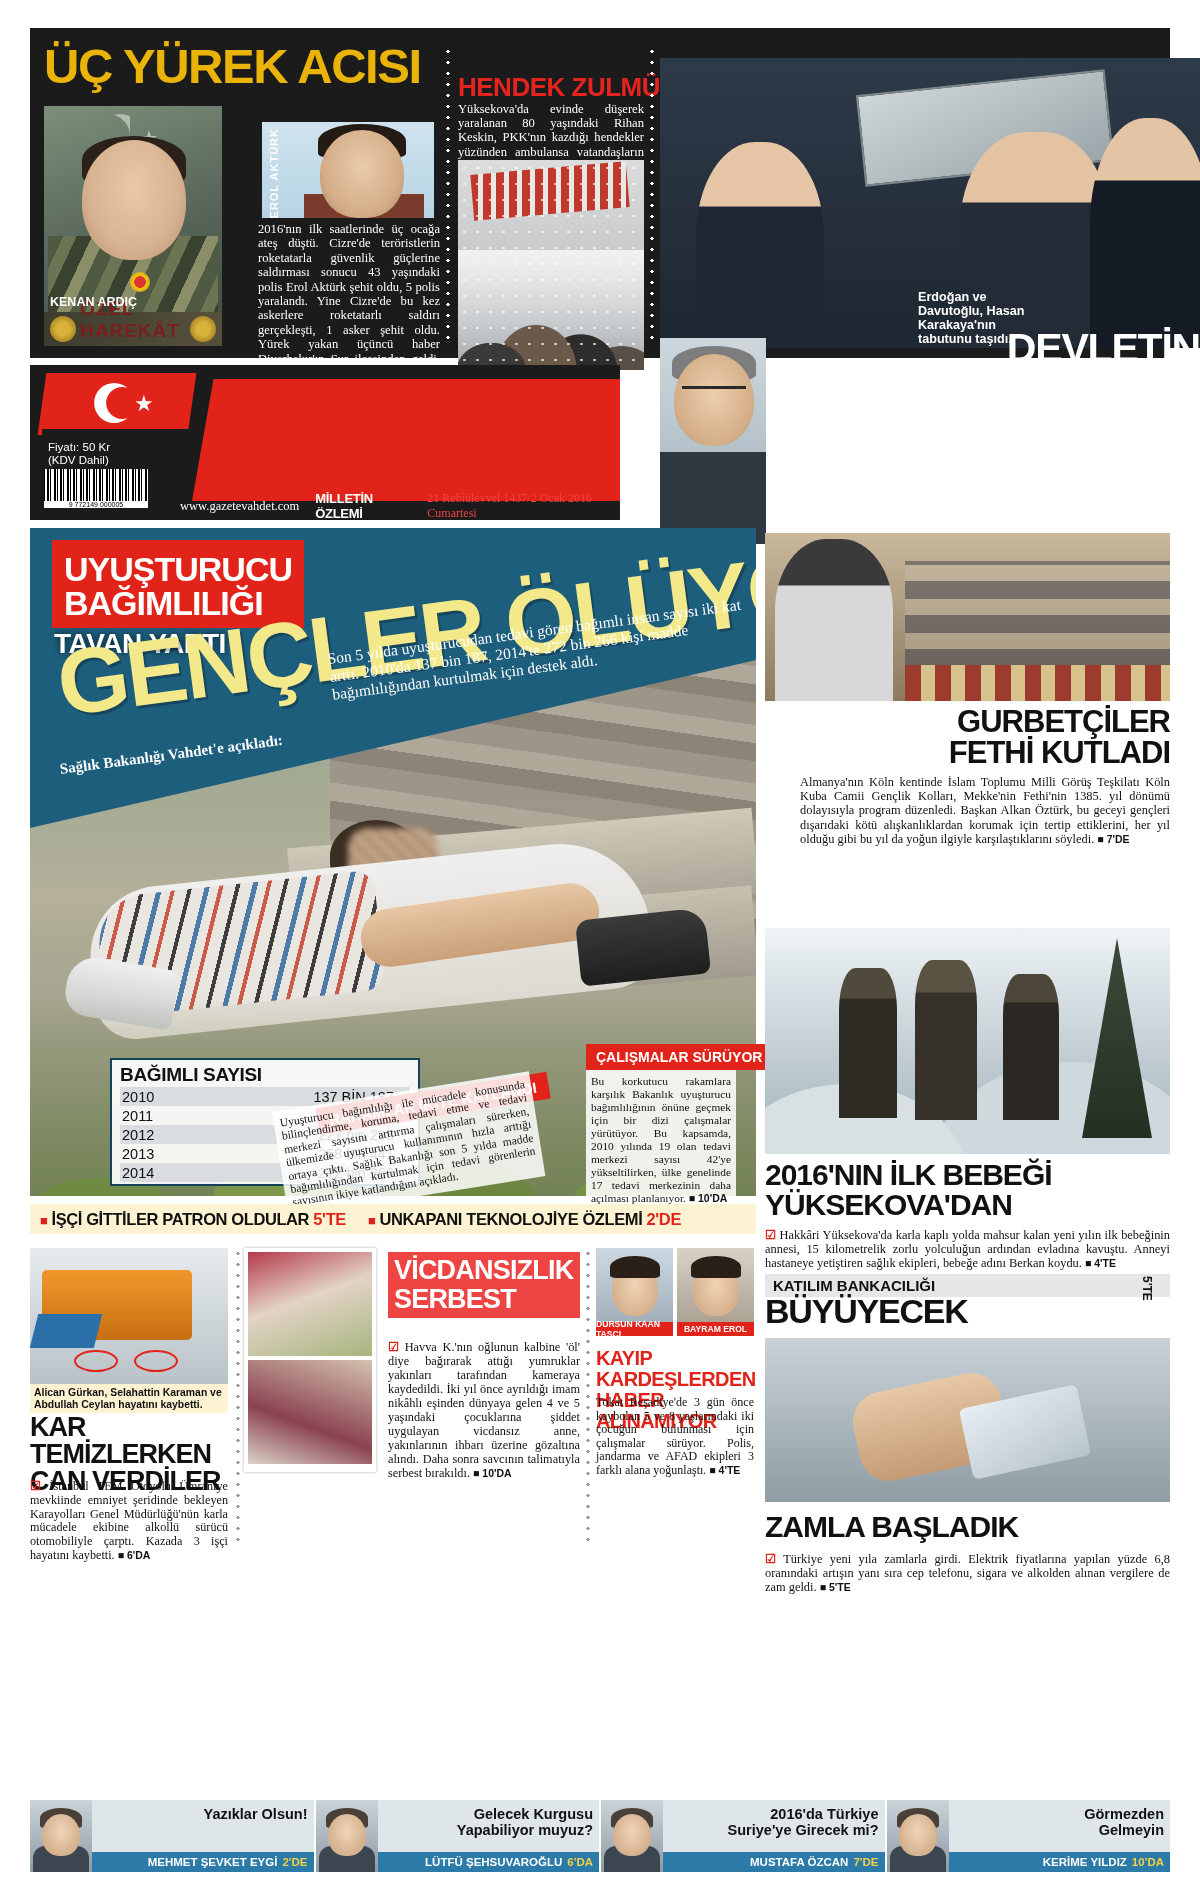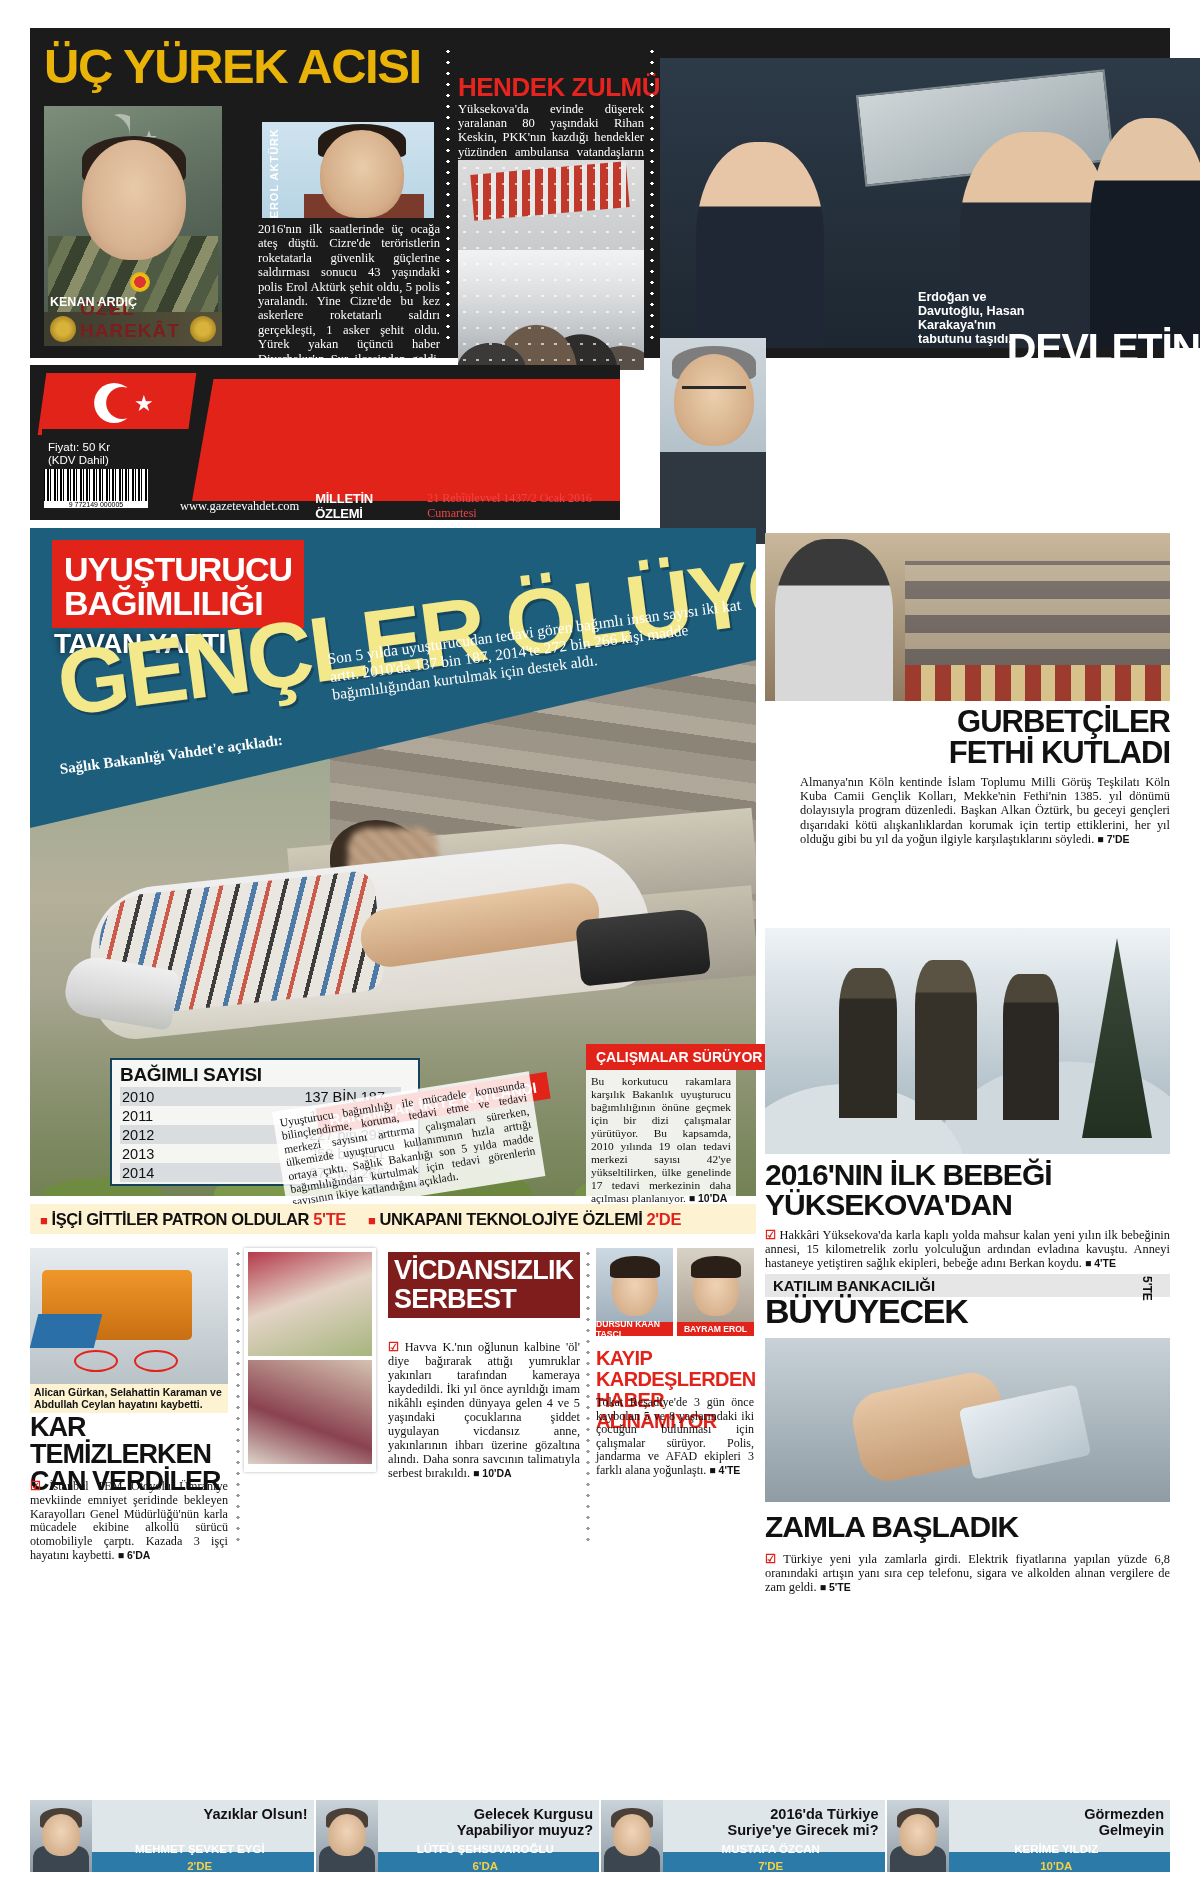--- a/index.html
+++ b/index.html
@@ -369,21 +369,21 @@
   .teal-wedge {
     position:absolute; left:0; top:0; width:726px; height:300px;
     background:#1d5e7c;
     clip-path:polygon(0 0, 726px 0, 726px 132px, 0 300px);
   }
 
   
   .stats-box {
     position:absolute; left:110px; top:1058px; width:310px; height:128px;
     background:rgba(255,255,255,.92); border:2px solid #14425a;
-    padding:4px 17px 4px 8px;
+    padding:4px 8px 4px 8px;
   }
   .stats-title {
     font-family:"Liberation Sans", sans-serif; font-weight:bold; font-size:19px;
     color:#111; letter-spacing:-0.3px; margin-bottom:1px;
   }
   .stats-table { width:100%; border-collapse:collapse;
     font-family:"Liberation Sans", sans-serif; font-size:14.5px; }
   .stats-table td { padding:1.5px 2px; }
   .stats-table tr:nth-child(odd){ background:#d9dde0; }
   .stats-table td.v { text-align:right; padding-right:16px; }
@@ -526,21 +526,21 @@
     position:absolute; left:244px; top:1248px; width:132px; height:224px;
     background:#fff; padding:4px; box-shadow:0 0 3px rgba(0,0,0,.3); overflow:hidden;
   }
   .bs-photo2 .im1{ position:absolute; left:4px; top:4px; width:124px; height:104px;
     background:linear-gradient(160deg,#b43a4a 0%,#e3d3c6 45%,#a6b57e 100%); }
   .bs-photo2 .im2{ position:absolute; left:4px; top:112px; width:124px; height:104px;
     background:linear-gradient(200deg,#d5c2b0 0%,#8a4250 60%,#dcd3c8 100%); }
   .bs-head2 {
     position:absolute; left:388px; top:1252px; width:192px;
     font-family:"Liberation Sans", sans-serif; font-weight:bold; color:#fff;
-    background:#7f1d1d; font-size:27px; line-height:29px; letter-spacing:-0.8px;
+    background:#ef4444; font-size:27px; line-height:29px; letter-spacing:-0.8px;
     padding:4px 6px;
   }
   .bs-body2 {
     position:absolute; left:388px; top:1340px; width:192px;
     font-size:12.3px; line-height:14px; text-align:justify; color:#111;
   }
 
   .bs-photoA {
     position:absolute; left:596px; top:1248px; width:77px; height:86px;
     background:linear-gradient(180deg,#cdd9e2,#9aa9b5); overflow:hidden;
@@ -645,21 +645,21 @@
   }
   .colcard .tx { flex:1; position:relative; padding:6px 6px 0 6px; }
   .colcard .title {
     font-family:"Liberation Sans", sans-serif; font-weight:bold;
     font-size:14.5px; line-height:16px; color:#111; text-align:right;
   }
   .colcard .byline {
     position:absolute; left:0; bottom:0; width:100%; height:20px;
     background:#2b7aa8; color:#fff;
     font-family:"Liberation Sans", sans-serif; font-weight:bold; font-size:11.5px;
-    display:flex; align-items:center; justify-content:flex-end; padding-right:6px; gap:5px;flex-direction:column;
+    display:flex; align-items:center; justify-content:flex-end; padding-right:6px; gap:5px;
   }
   .colcard .byline .pg { color:#f3d04a; }
 </style>
 </head>
 <body>
 
 <div class="topbanner">
 
   <div class="uc-head">ÜÇ YÜREK ACISI</div>
 

